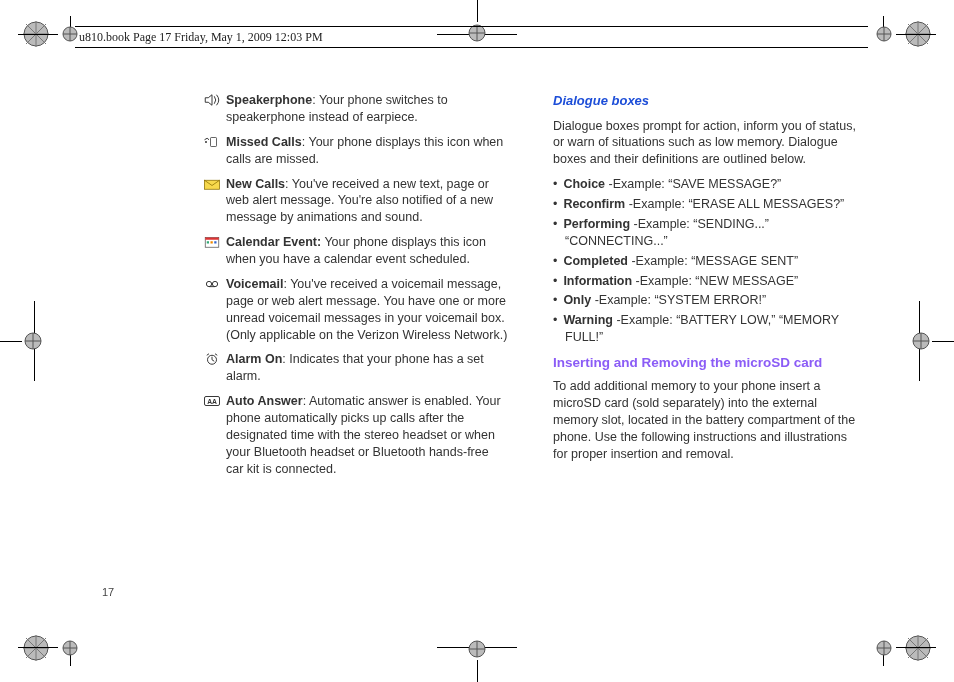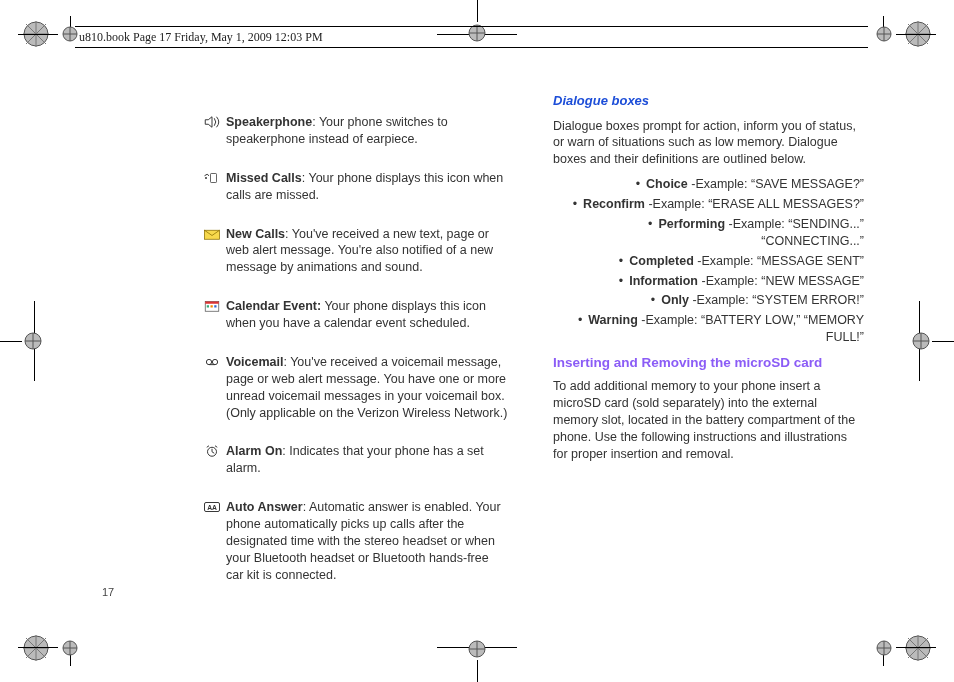--- a/index.html
+++ b/index.html
@@ -54,21 +54,20 @@
   .col {
     flex: 1 1 0;
     font-size: 12.5px;
     line-height: 1.35;
     color: #333;
   }
   .col .row {
     display: flex;
     align-items: flex-start;
     margin-bottom: 8px;
-    margin-top: 22px;
   }
   .col .icon {
     flex: 0 0 28px;
     width: 28px;
     display:flex;
     justify-content:center;
     padding-top:1px;
   }
   .col .txt { flex: 1 1 auto; }
   .col .txt b { font-weight: bold; }
@@ -91,21 +90,20 @@
   .para { margin: 0 0 8px 0; }
   ul.bullets {
     list-style: none;
     padding: 0;
     margin: 0 0 6px 0;
   }
   ul.bullets li {
     padding-left: 12px;
     text-indent: -12px;
     margin-bottom: 3px;
-    text-align: right;
   }
   ul.bullets li::before {
     content: "•";
     padding-right: 6px;
   }
   .pagenum {
     position: absolute;
     left: 102px;
     bottom: 84px;
     font-size: 11px;

